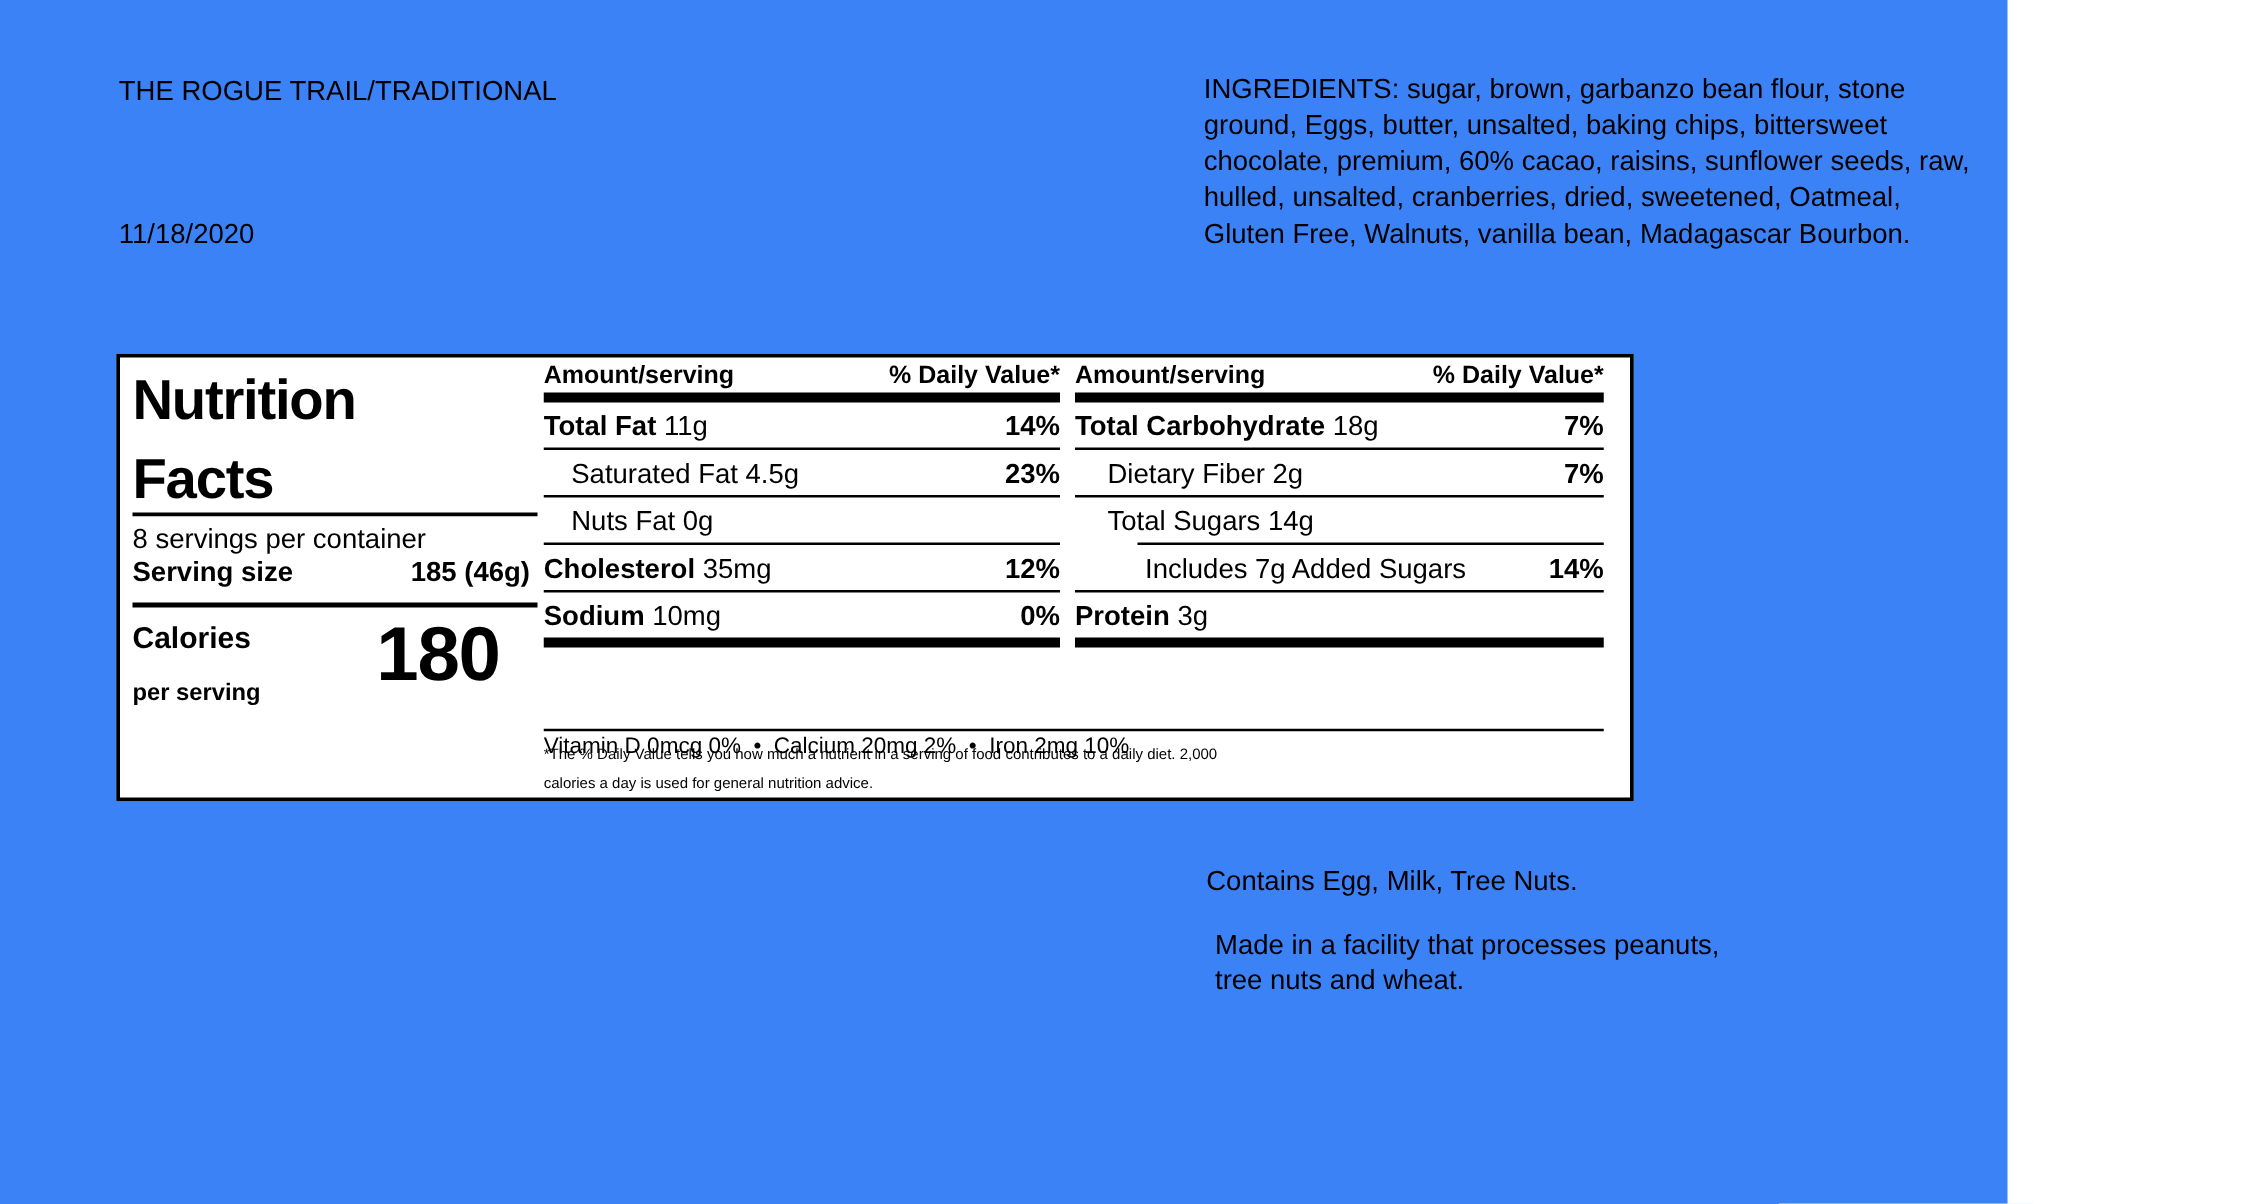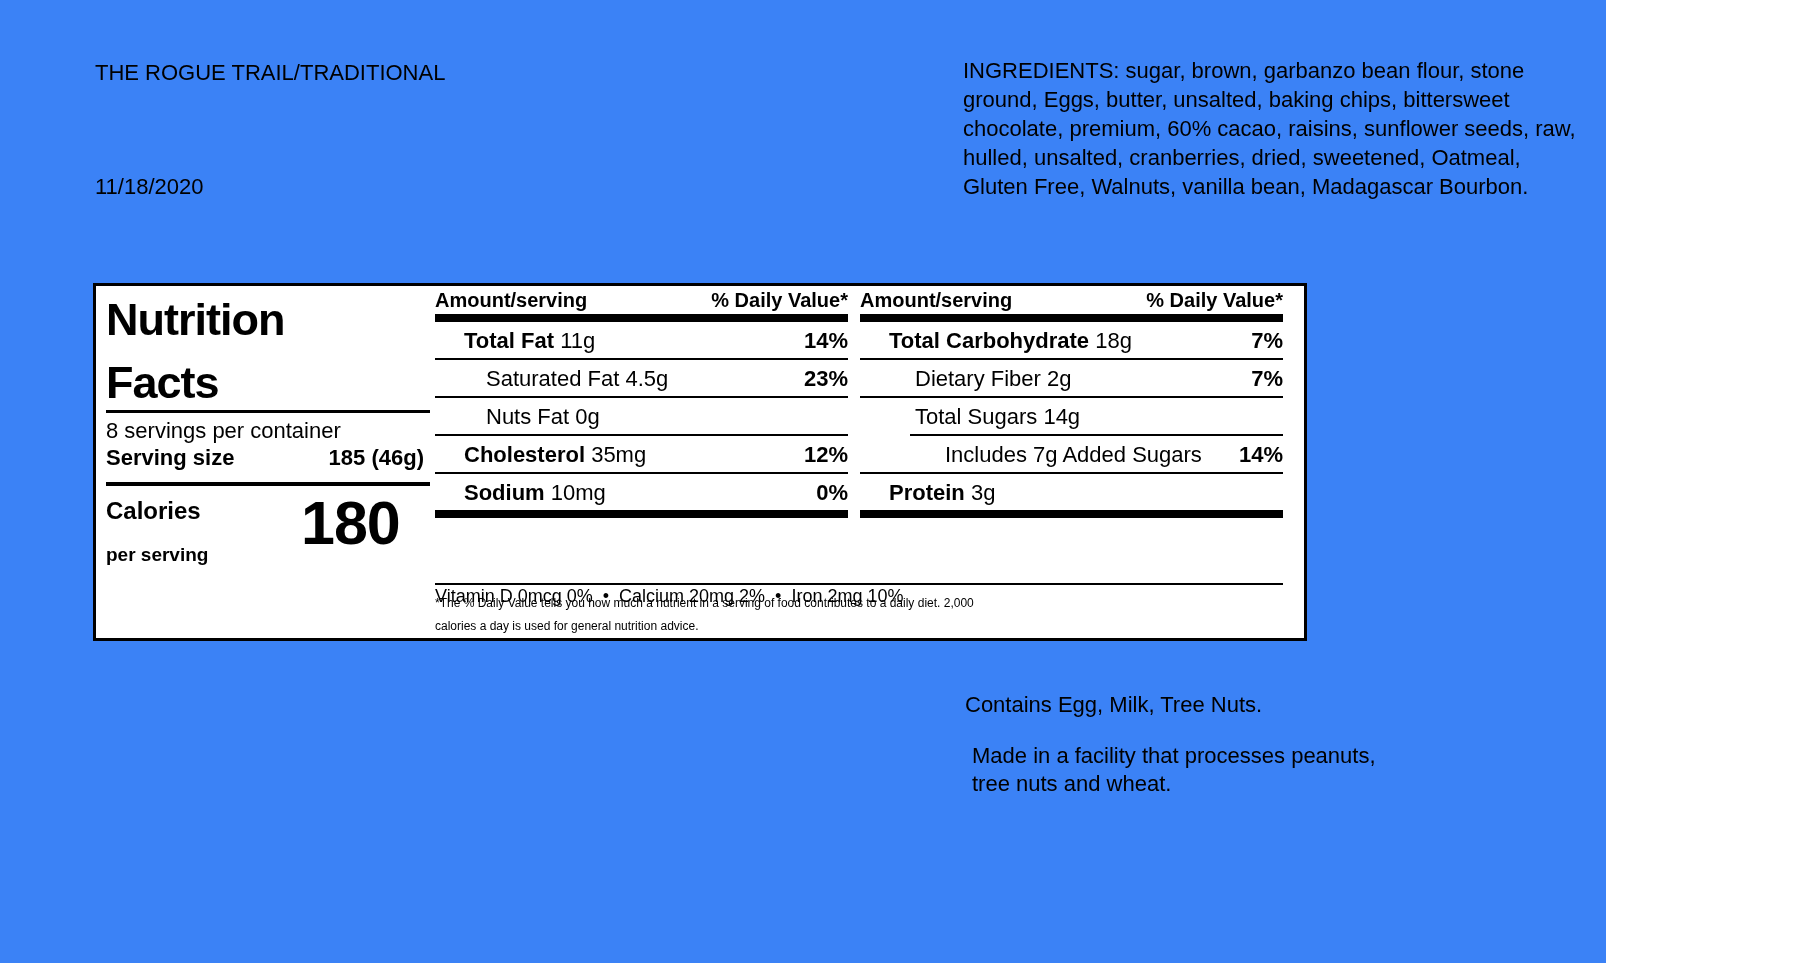--- a/index.html
+++ b/index.html
@@ -59,21 +59,21 @@
     font-size: 20px; font-weight: bold;
     padding-bottom: 2px; box-sizing: border-box;
   }
   .thickbar { height: 8px; background: #000; }
   .nrow {
     height: 36px;
     display: flex; justify-content: space-between; align-items: flex-end;
     font-size: 22px;
     padding-bottom: 4px; box-sizing: border-box;
   }
-  .nrow .ntext { white-space: pre; margin-left: 29px; }
+  .nrow .ntext { white-space: pre; }
   .nrow .nname { font-weight: bold; white-space: pre; }
   .nrow .ndv { font-weight: bold; }
   .ind1m { padding-left: 22px; }
   .ind1r { padding-left: 26px; }
   .ind2r { padding-left: 56px; }
   .sep { height: 2px; background: #000; }
   .sep-partial { margin-left: 50px; }
 
   .vitamins { left: 339px; top: 238px; width: 848px; font-size: 18px; line-height: 29px; white-space: pre-wrap; }
   .vitrule  { left: 339px; top: 297px; width: 848px; height: 2px; }

